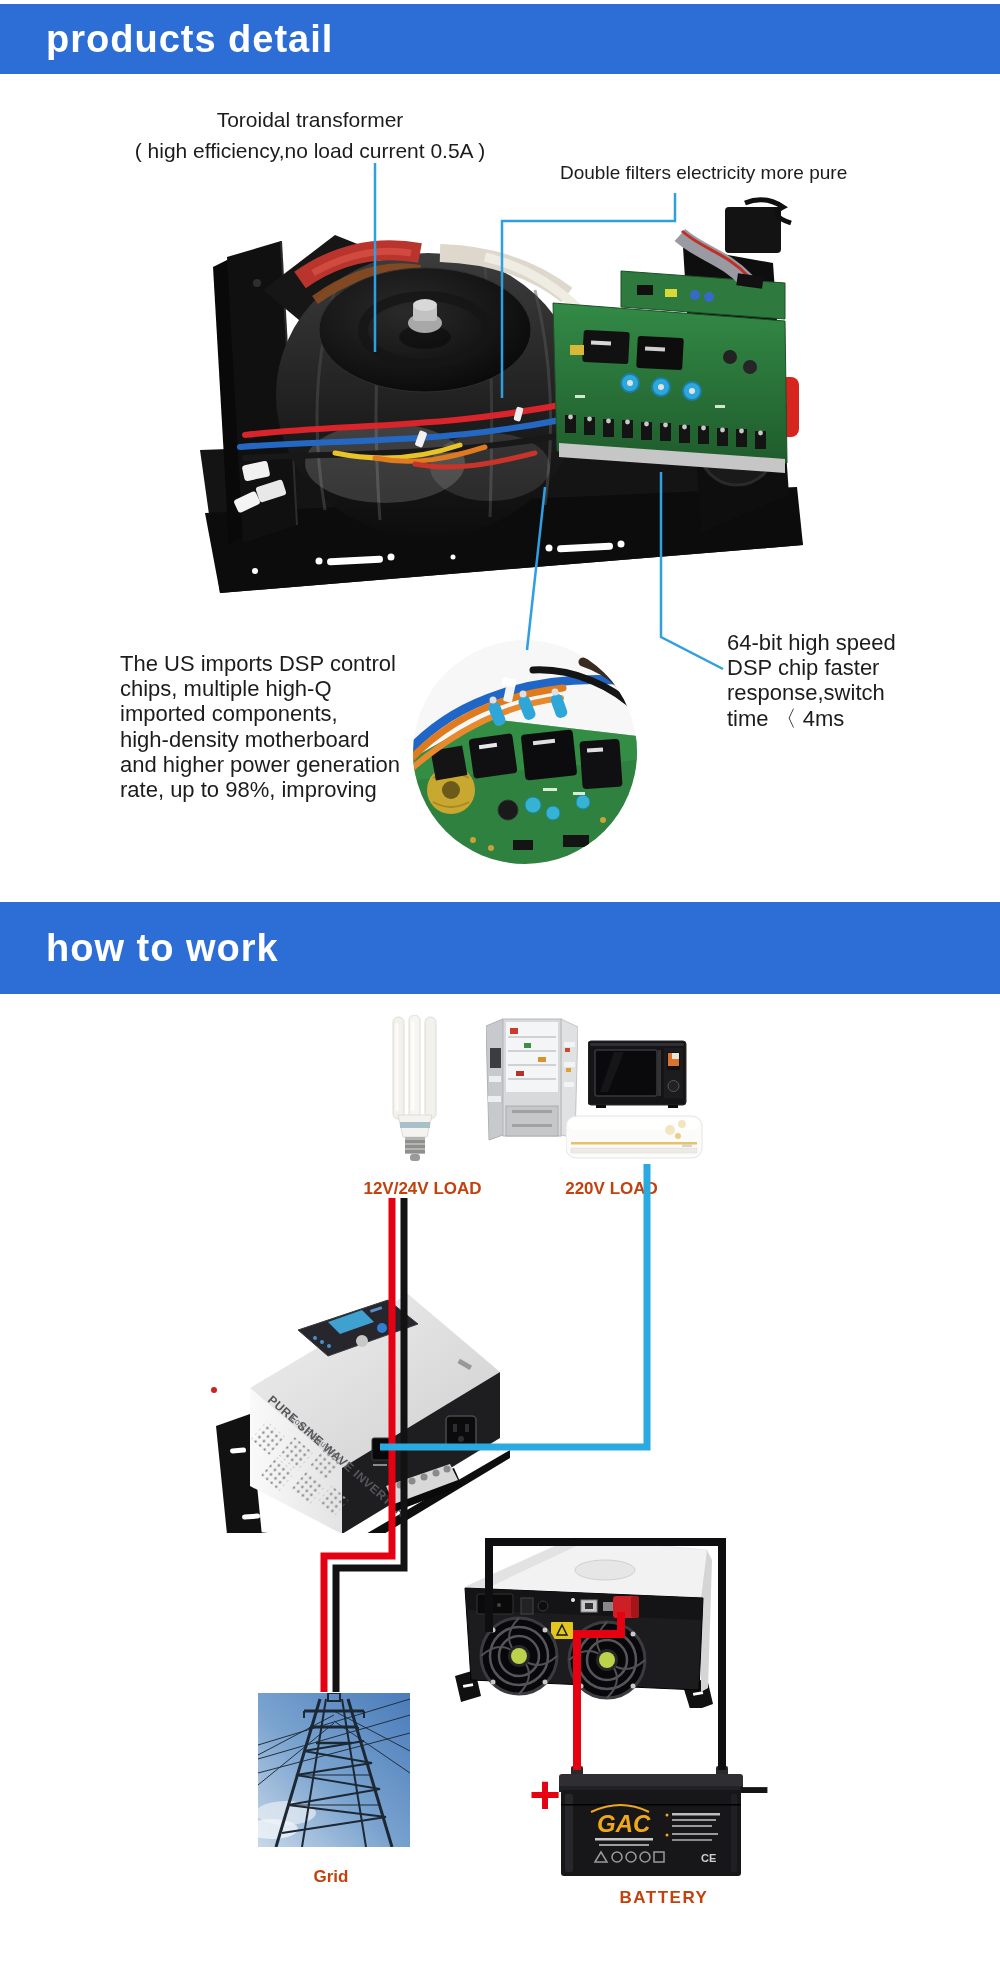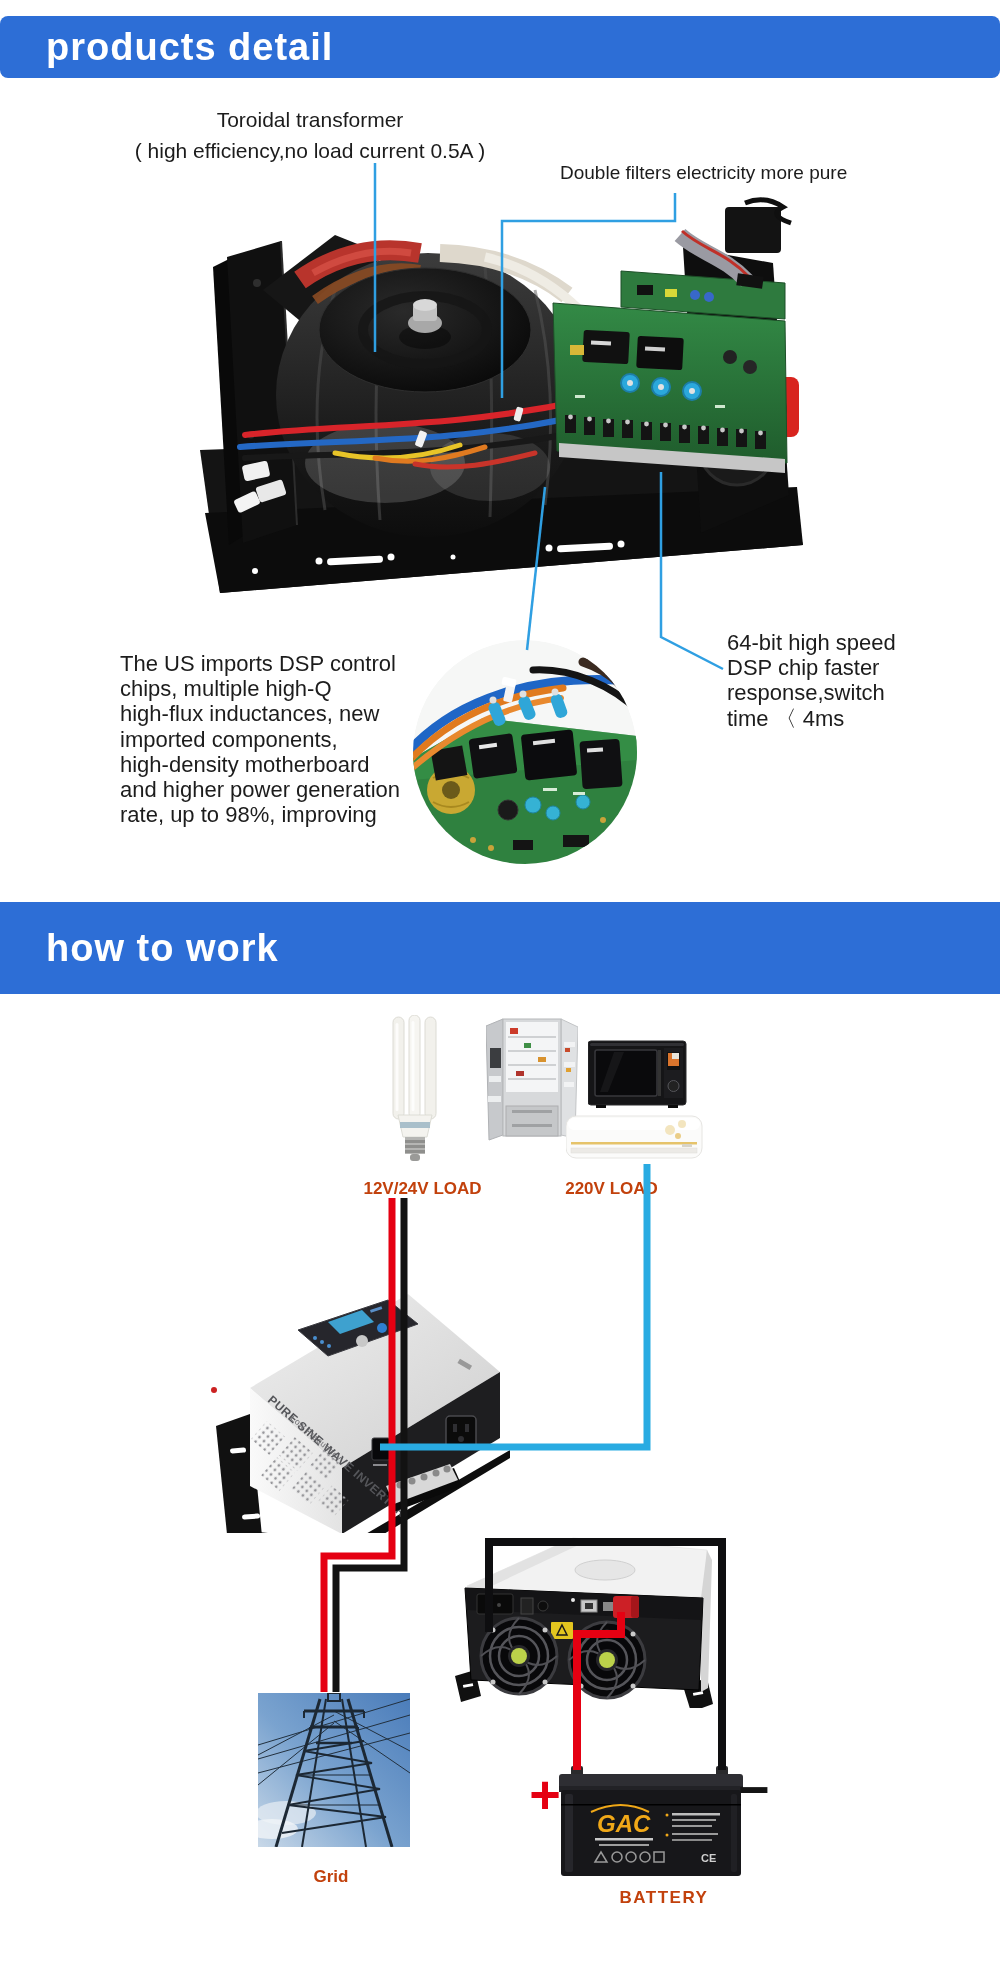--- a/index.html
+++ b/index.html
@@ -7,21 +7,21 @@
     width:1000px;height:1981px;position:relative;overflow:hidden;
     background:#ffffff;font-family:"Liberation Sans", sans-serif;color:#1f1f1f;
   }
   .abs{position:absolute;}
   .banner{
     left:0;width:1000px;background:#2d6ed6;color:#fff;
     font-weight:bold;font-size:38px;letter-spacing:1px;
     display:flex;align-items:center;padding-left:46px;box-sizing:border-box;
     z-index:3;
   }
-  .banner1{top:16px;height:62px;border-radius:8px;}
+  .banner1{top:4px;height:70px;}
   .banner2{top:902px;height:92px;}
   .ann{z-index:6;color:#1c1c1c;}
   .ann-toroidal{left:60px;top:104px;width:500px;text-align:center;font-size:21px;line-height:31px;}
   .ann-double{left:560px;top:162px;font-size:19px;}
   .note{z-index:6;font-size:22px;line-height:25.2px;color:#1c1c1c;}
   .left-note{left:120px;top:651px;width:330px;}
   .right-note{left:727px;top:630px;width:220px;}
   .lbl{z-index:6;font-weight:bold;font-size:17px;color:#c2410c;text-align:center;}
   .lbl-dc{left:340px;top:1179px;width:165px;}
   .lbl-ac{left:529px;top:1179px;width:165px;}
@@ -236,21 +236,20 @@
         <circle cx="142" cy="52" r="3.5" fill="#e0e0e0"></circle>
     </g>
     <rect x="92" y="42" width="9" height="20" rx="2" fill="#f4f4f4" transform="rotate(12 96 52)"></rect>
     <rect x="89" y="38" width="14" height="8" rx="2" fill="#ffffff" transform="rotate(12 96 42)"></rect>
   </g>
 </svg>
 
 <div class="abs note left-note">
   <div>The US imports DSP control</div>
   <div>chips, multiple high-Q</div>
-  <div>high-flux inductances, new</div>
   <div>imported components,</div>
   <div>high-density motherboard</div>
   <div>and higher power generation</div>
   <div>rate, up to 98%, improving</div>
 </div>
 
 <div class="abs note right-note">
   <div>64-bit high speed</div>
   <div>DSP chip faster</div>
   <div>response,switch</div>

